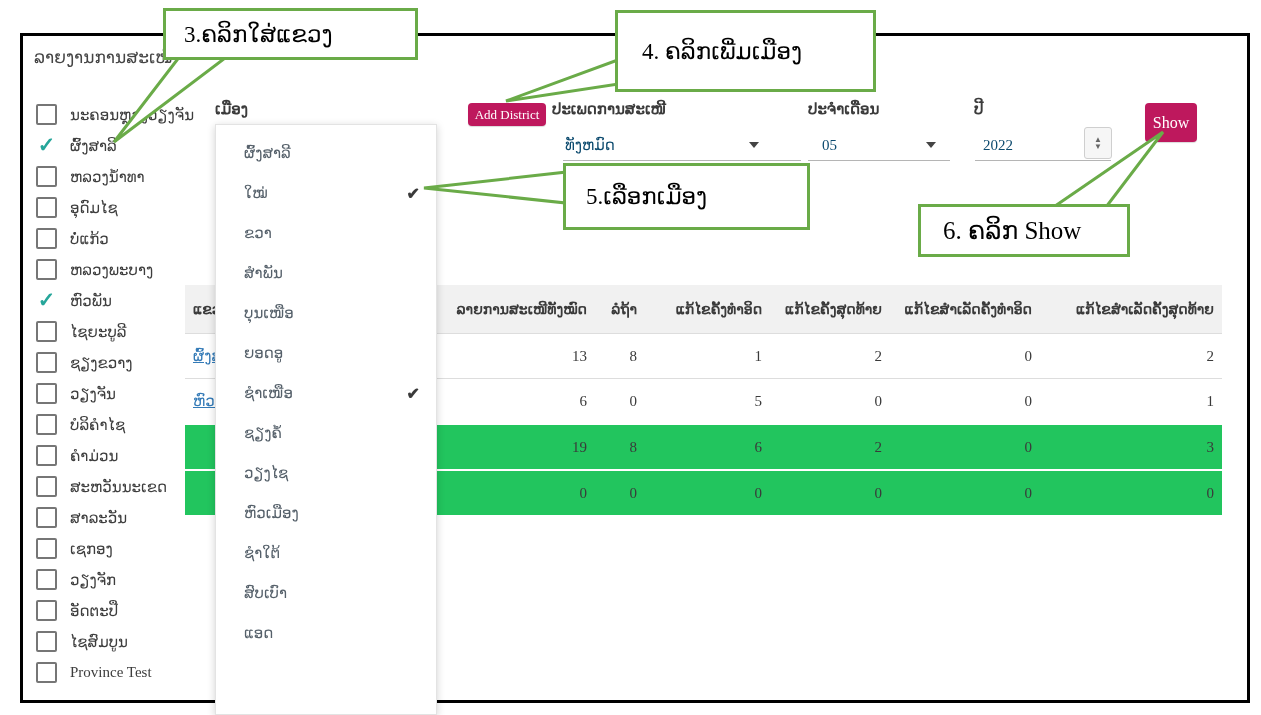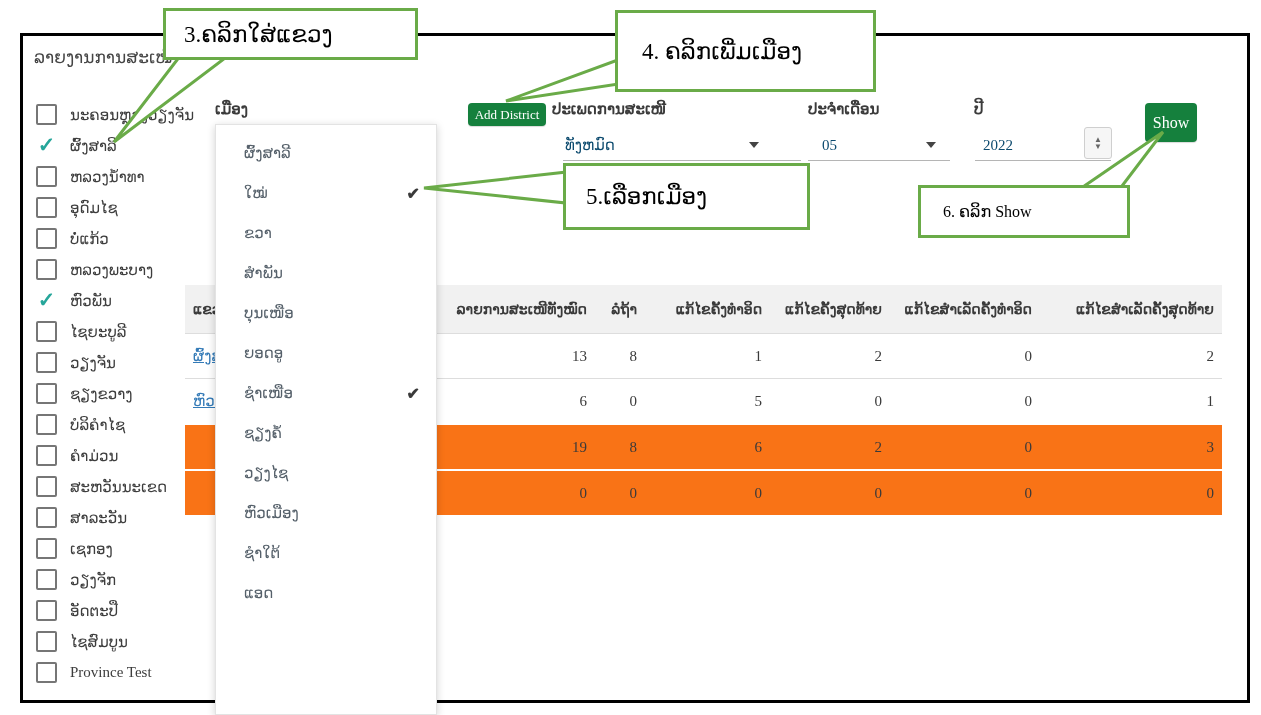--- a/index.html
+++ b/index.html
@@ -17,21 +17,21 @@
     position:absolute;left:34px;top:47px;font-size:17px;color:#454545;z-index:1;
   }
   
   .prov-list{position:absolute;left:36px;top:99px;z-index:1;}
   .prov-item{height:31px;display:flex;align-items:center;gap:13px;font-size:15px;color:#3d3d3d;cursor:pointer;}
   .cbx{width:17px;height:17px;border:2px solid #767676;border-radius:2px;background:#fff;flex:0 0 auto;}
   .chk{width:21px;height:21px;flex:0 0 auto;color:#26a69a;font-size:21px;line-height:21px;font-weight:bold;text-align:center;}
   
   .lbl{position:absolute;font-size:15px;font-weight:bold;color:#3b3b3b;z-index:1;}
   .btn{
-    position:absolute;background:#15803d;color:#fff;border:none;border-radius:4px;
+    position:absolute;background:#be185d;color:#fff;border:none;border-radius:4px;
     font-family:"Liberation Serif","DejaVu Serif",serif;font-size:13px;
     display:flex;align-items:center;justify-content:center;cursor:pointer;z-index:2;
     box-shadow:0 1px 1px rgba(0,0,0,.15);
   }
   .sel{
     position:absolute;height:30px;border-bottom:1px solid #b5b5b5;z-index:1;
     font-size:15px;color:#0c4a6e;display:flex;align-items:center;cursor:pointer;
   }
   .sel .caret{
     position:absolute;width:0;height:0;border-left:5px solid transparent;
@@ -50,21 +50,21 @@
   table.report th{
     background:#f1f1f1;font-weight:bold;color:#3a3a3a;font-size:14px;
     height:48px;text-align:right;padding:0 8px;white-space:nowrap;overflow:hidden;
   }
   table.report th:first-child{text-align:left;}
   table.report td{
     height:44px;text-align:right;padding:0 8px;border-top:1px solid #ddd;
     white-space:nowrap;overflow:hidden;background:#fff;
   }
   table.report td:first-child{text-align:left;}
-  table.report tr.hl td{background:#f97316;border-top:2px solid #fff;}
+  table.report tr.hl td{background:#22c55e;border-top:2px solid #fff;}
   table.report a{color:#337ab7;text-decoration:underline;cursor:pointer;}
   
   .menu{
     position:absolute;left:215px;top:124px;width:222px;height:591px;background:#fff;
     border:1px solid #e3e3e3;box-shadow:0 2px 8px rgba(0,0,0,.18);z-index:5;
     padding-top:8px;box-sizing:border-box;
   }
   .menu-item{
     height:40px;display:flex;align-items:center;padding:0 18px 0 28px;
     font-size:15px;color:#55606a;position:relative;cursor:pointer;
@@ -112,25 +112,25 @@
     <div class="prov-item">
       <span class="chk">✓</span>
       <span>ຫົວພັນ</span>
     </div>
     <div class="prov-item">
       <span class="cbx"></span>
       <span>ໄຊຍະບູລີ</span>
     </div>
     <div class="prov-item">
       <span class="cbx"></span>
+      <span>ຊຽງຂວາງ</span>
+    </div>
+    <div class="prov-item">
+      <span class="cbx"></span>
       <span>ວຽງຈັນ</span>
-    </div>
-    <div class="prov-item">
-      <span class="cbx"></span>
-      <span>ຊຽງຂວາງ</span>
     </div>
     <div class="prov-item">
       <span class="cbx"></span>
       <span>ບໍລິຄຳໄຊ</span>
     </div>
     <div class="prov-item">
       <span class="cbx"></span>
       <span>ຄຳມ່ວນ</span>
     </div>
     <div class="prov-item">
@@ -281,27 +281,30 @@
     <div class="menu-item">
       <span>ວຽງໄຊ</span>
     </div>
     <div class="menu-item">
       <span>ຫົວເມືອງ</span>
     </div>
     <div class="menu-item">
       <span>ຊຳໃຕ້</span>
     </div>
     <div class="menu-item">
+      <span>ສົບເບົາ</span>
+    </div>
+    <div class="menu-item">
       <span>ແອດ</span>
     </div>
   </div>
 
 <svg id="tails" width="1261" height="715">
   <polygon points="114,142 200,30 262,30" fill="#ffffff" stroke="#6aab48" stroke-width="3"></polygon>
   <polygon points="506,101 645,50 645,80" fill="#ffffff" stroke="#6aab48" stroke-width="3"></polygon>
   <polygon points="424,188 585,170 585,205" fill="#ffffff" stroke="#6aab48" stroke-width="3"></polygon>
   <polygon points="1163,132 1042,215 1100,215" fill="#ffffff" stroke="#6aab48" stroke-width="3"></polygon>
 </svg>
 
 <div class="callout" style="left:163px;top:8px;width:231px;height:46px;padding-left:18px;font-size:23px;">3.ຄລິກໃສ່ແຂວງ</div>
 <div class="callout" style="left:615px;top:10px;width:231px;height:76px;padding-left:24px;font-size:23px;">4. ຄລິກເພີ່ມເມືອງ</div>
 <div class="callout" style="left:563px;top:163px;width:221px;height:61px;padding-left:20px;font-size:23px;">5.ເລືອກເມືອງ</div>
-<div class="callout" style="left:918px;top:185px;width:184px;height:47px;padding-left:22px;font-size:16px;">6. ຄລິກ Show</div>
+<div class="callout" style="left:918px;top:204px;width:184px;height:47px;padding-left:22px;font-size:25px;">6. ຄລິກ Show</div>
 
 </body></html>

